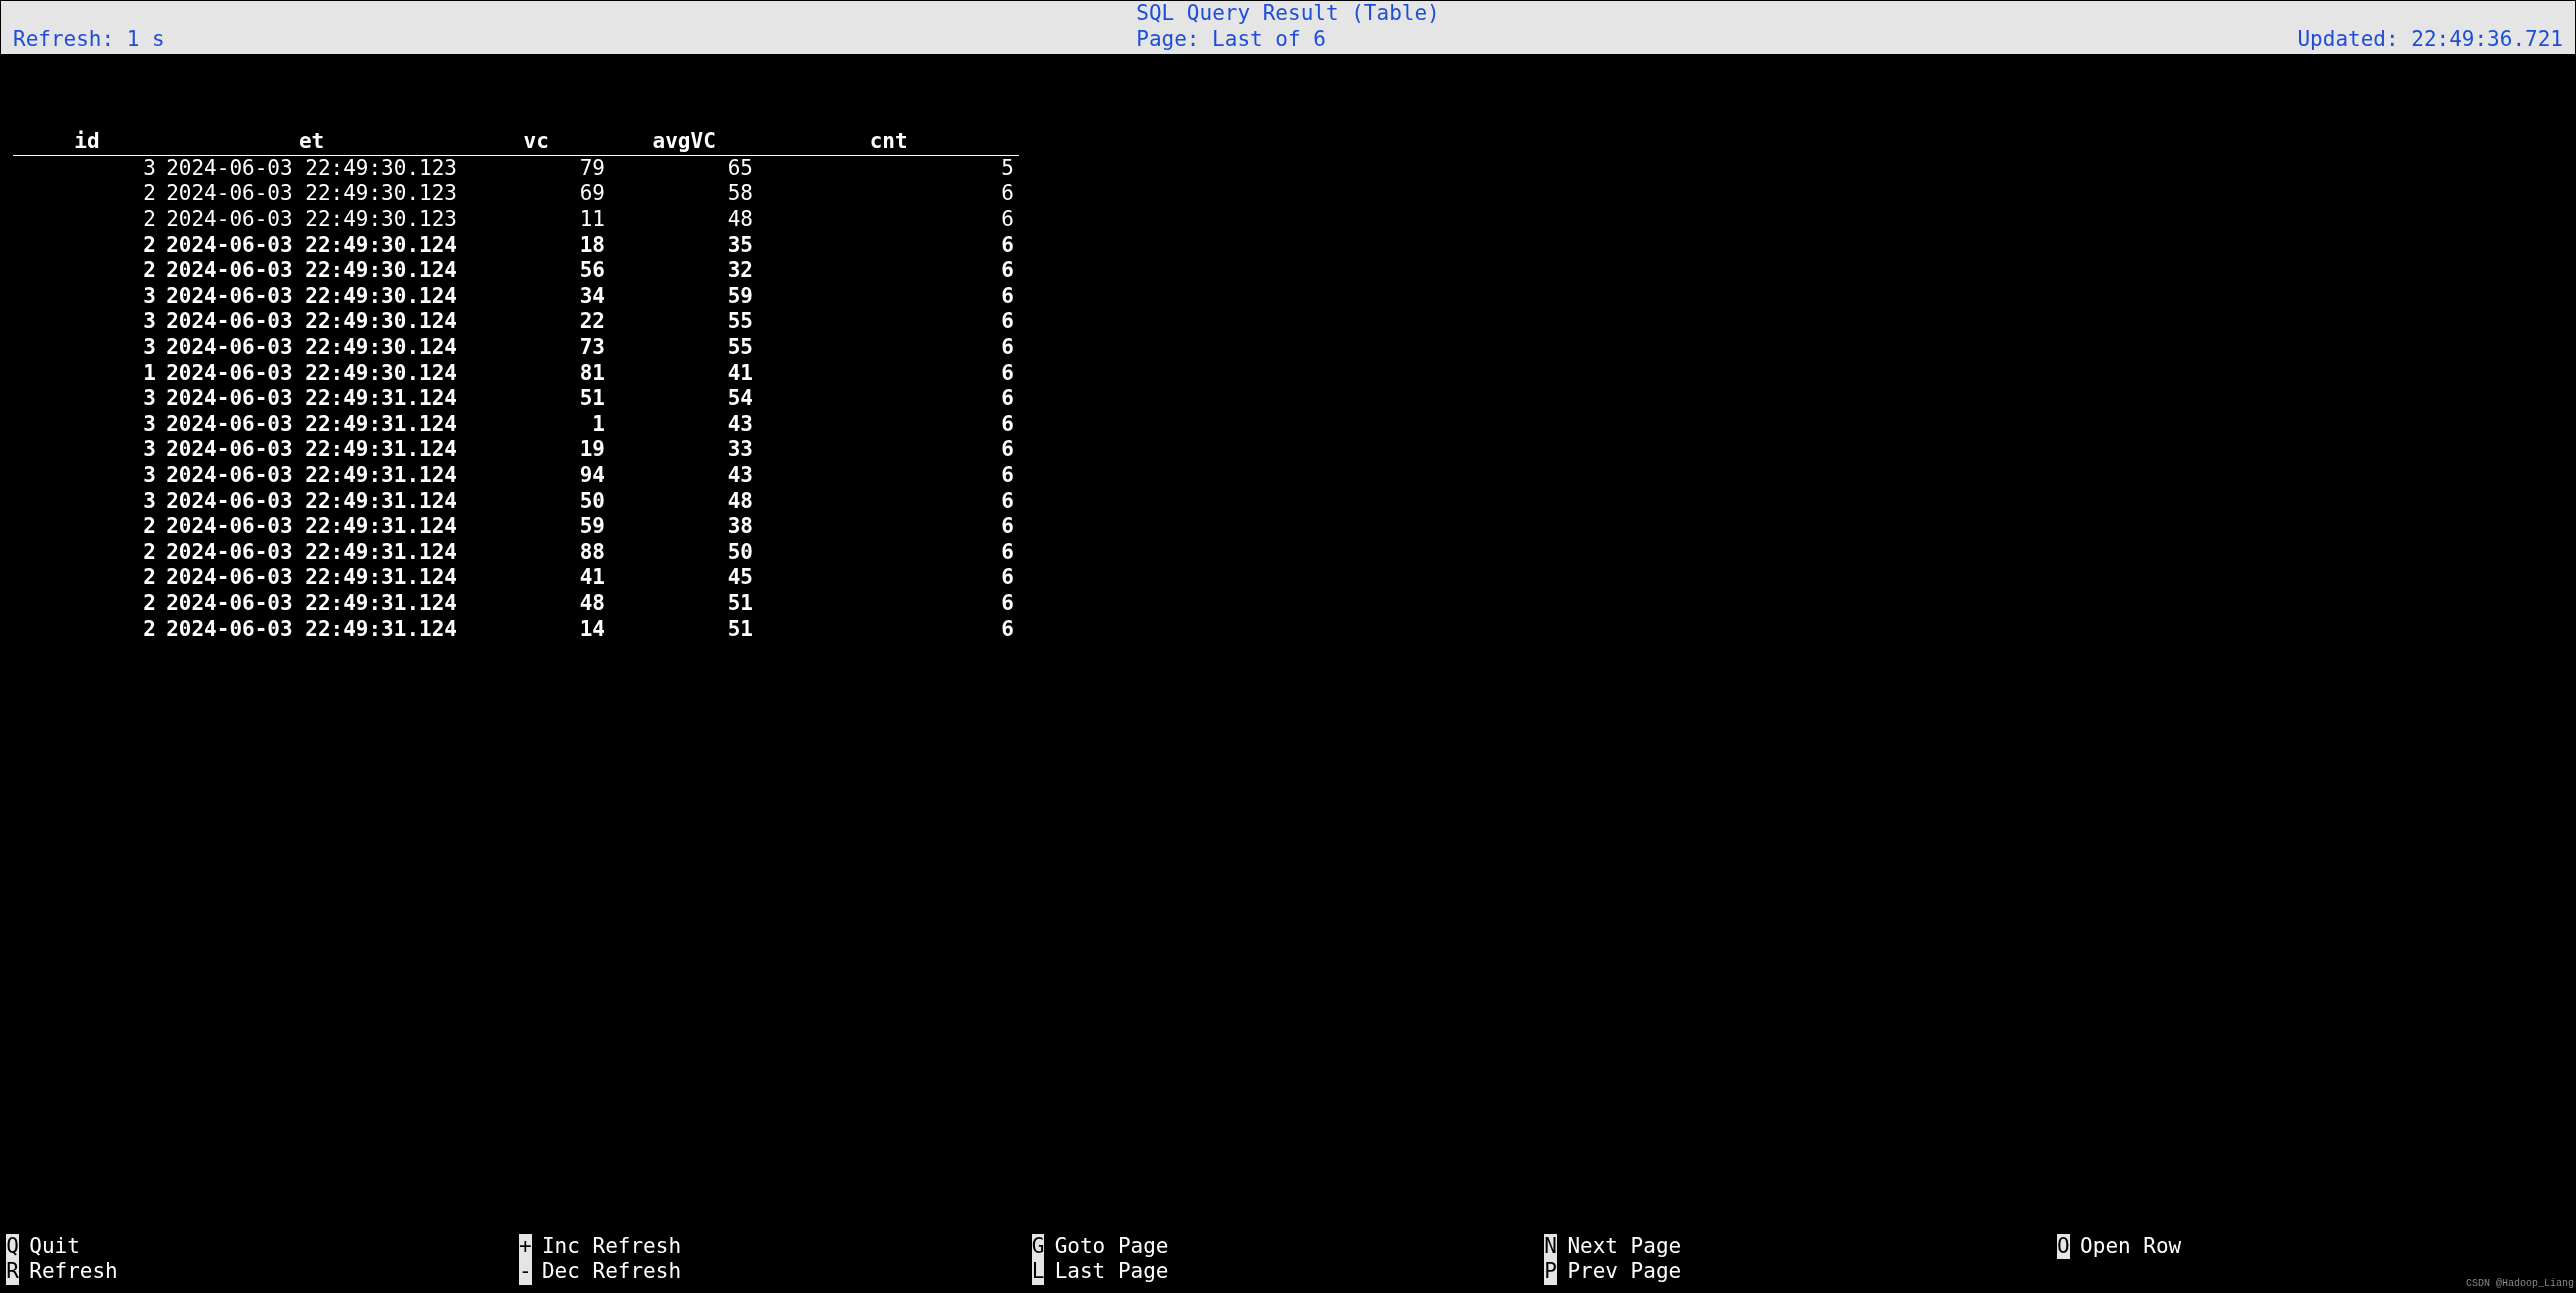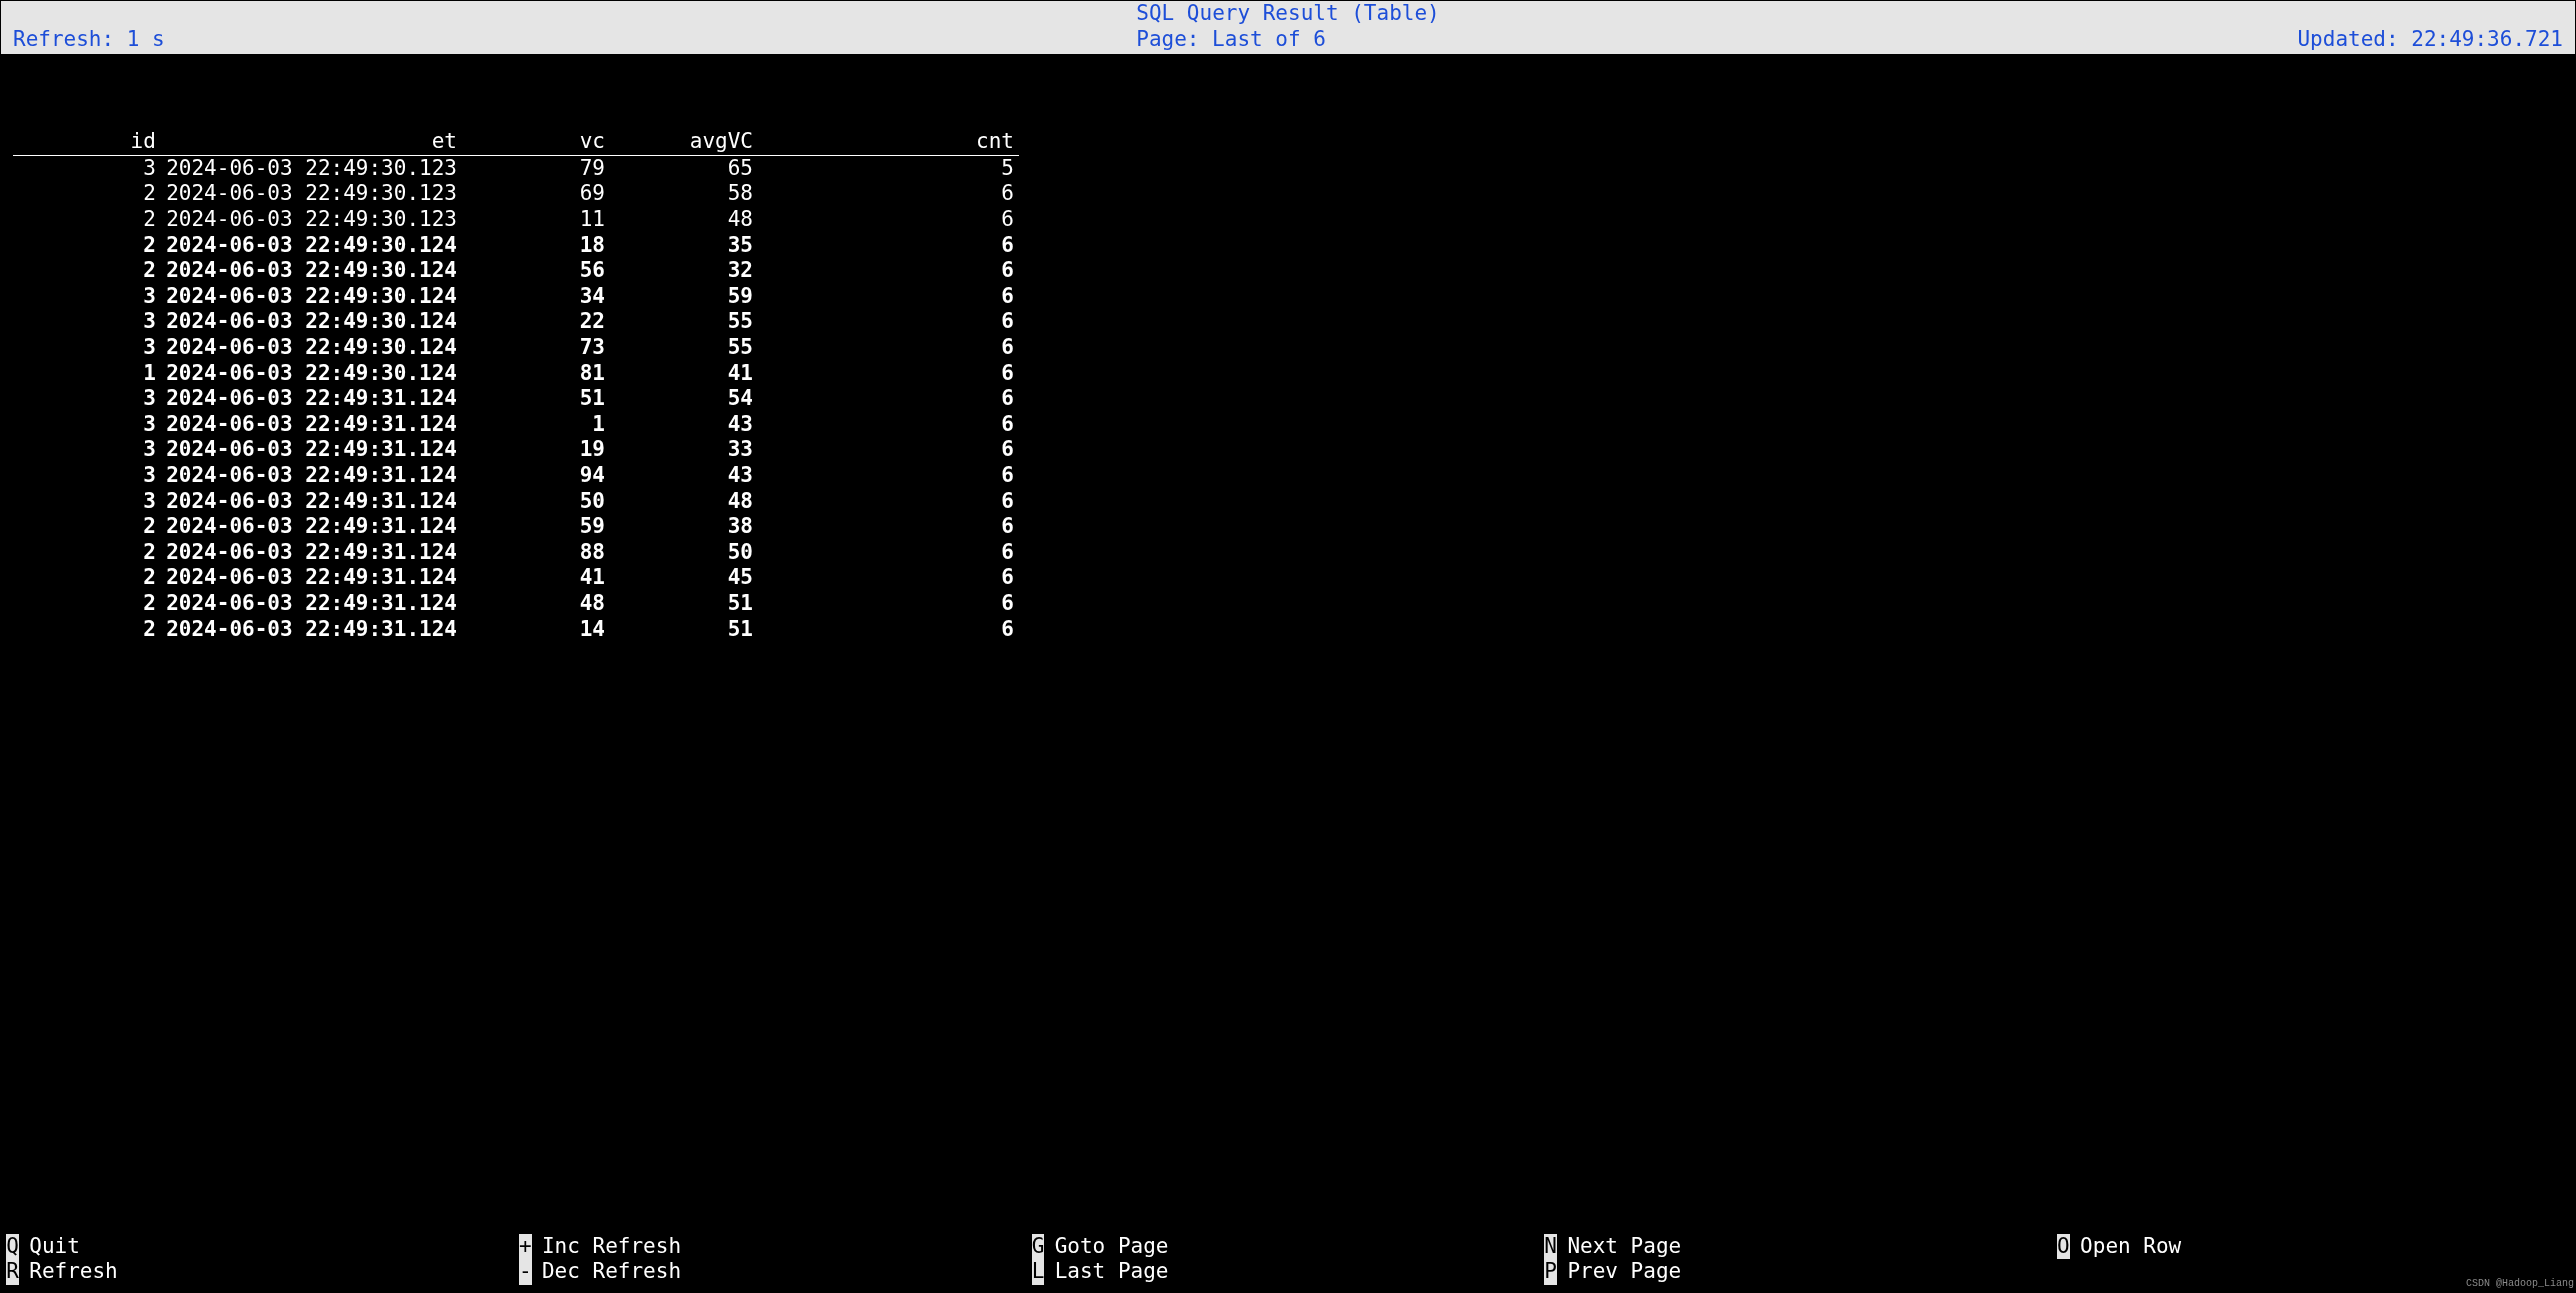--- a/index.html
+++ b/index.html
@@ -17,22 +17,22 @@
   .header {
     background:#e5e5e5;
     color:#1d4ed8;
     padding:0 12px 1.7px 12px;
   }
   .header .title { text-align:center; }
   .header .row2 { display:flex; justify-content:space-between;align-items:flex-end; }
   .table-wrap { padding:24px 12px 0 12px; color:#fff; white-space:pre; }
   table { border-collapse:collapse; }
   th {
-    font-weight:normal;
-    text-align:right;
+    font-weight:bold;
+    text-align:center;
     border-bottom:1.7px solid #fff;
     padding:0 5.2px 0 5.2px;
   }
   td {
     text-align:right;
     padding:0 5.2px;
   }
   tr.bold td { font-weight:bold; }
   .col-id   { width:148px; }
   .col-et   { width:278px; }

